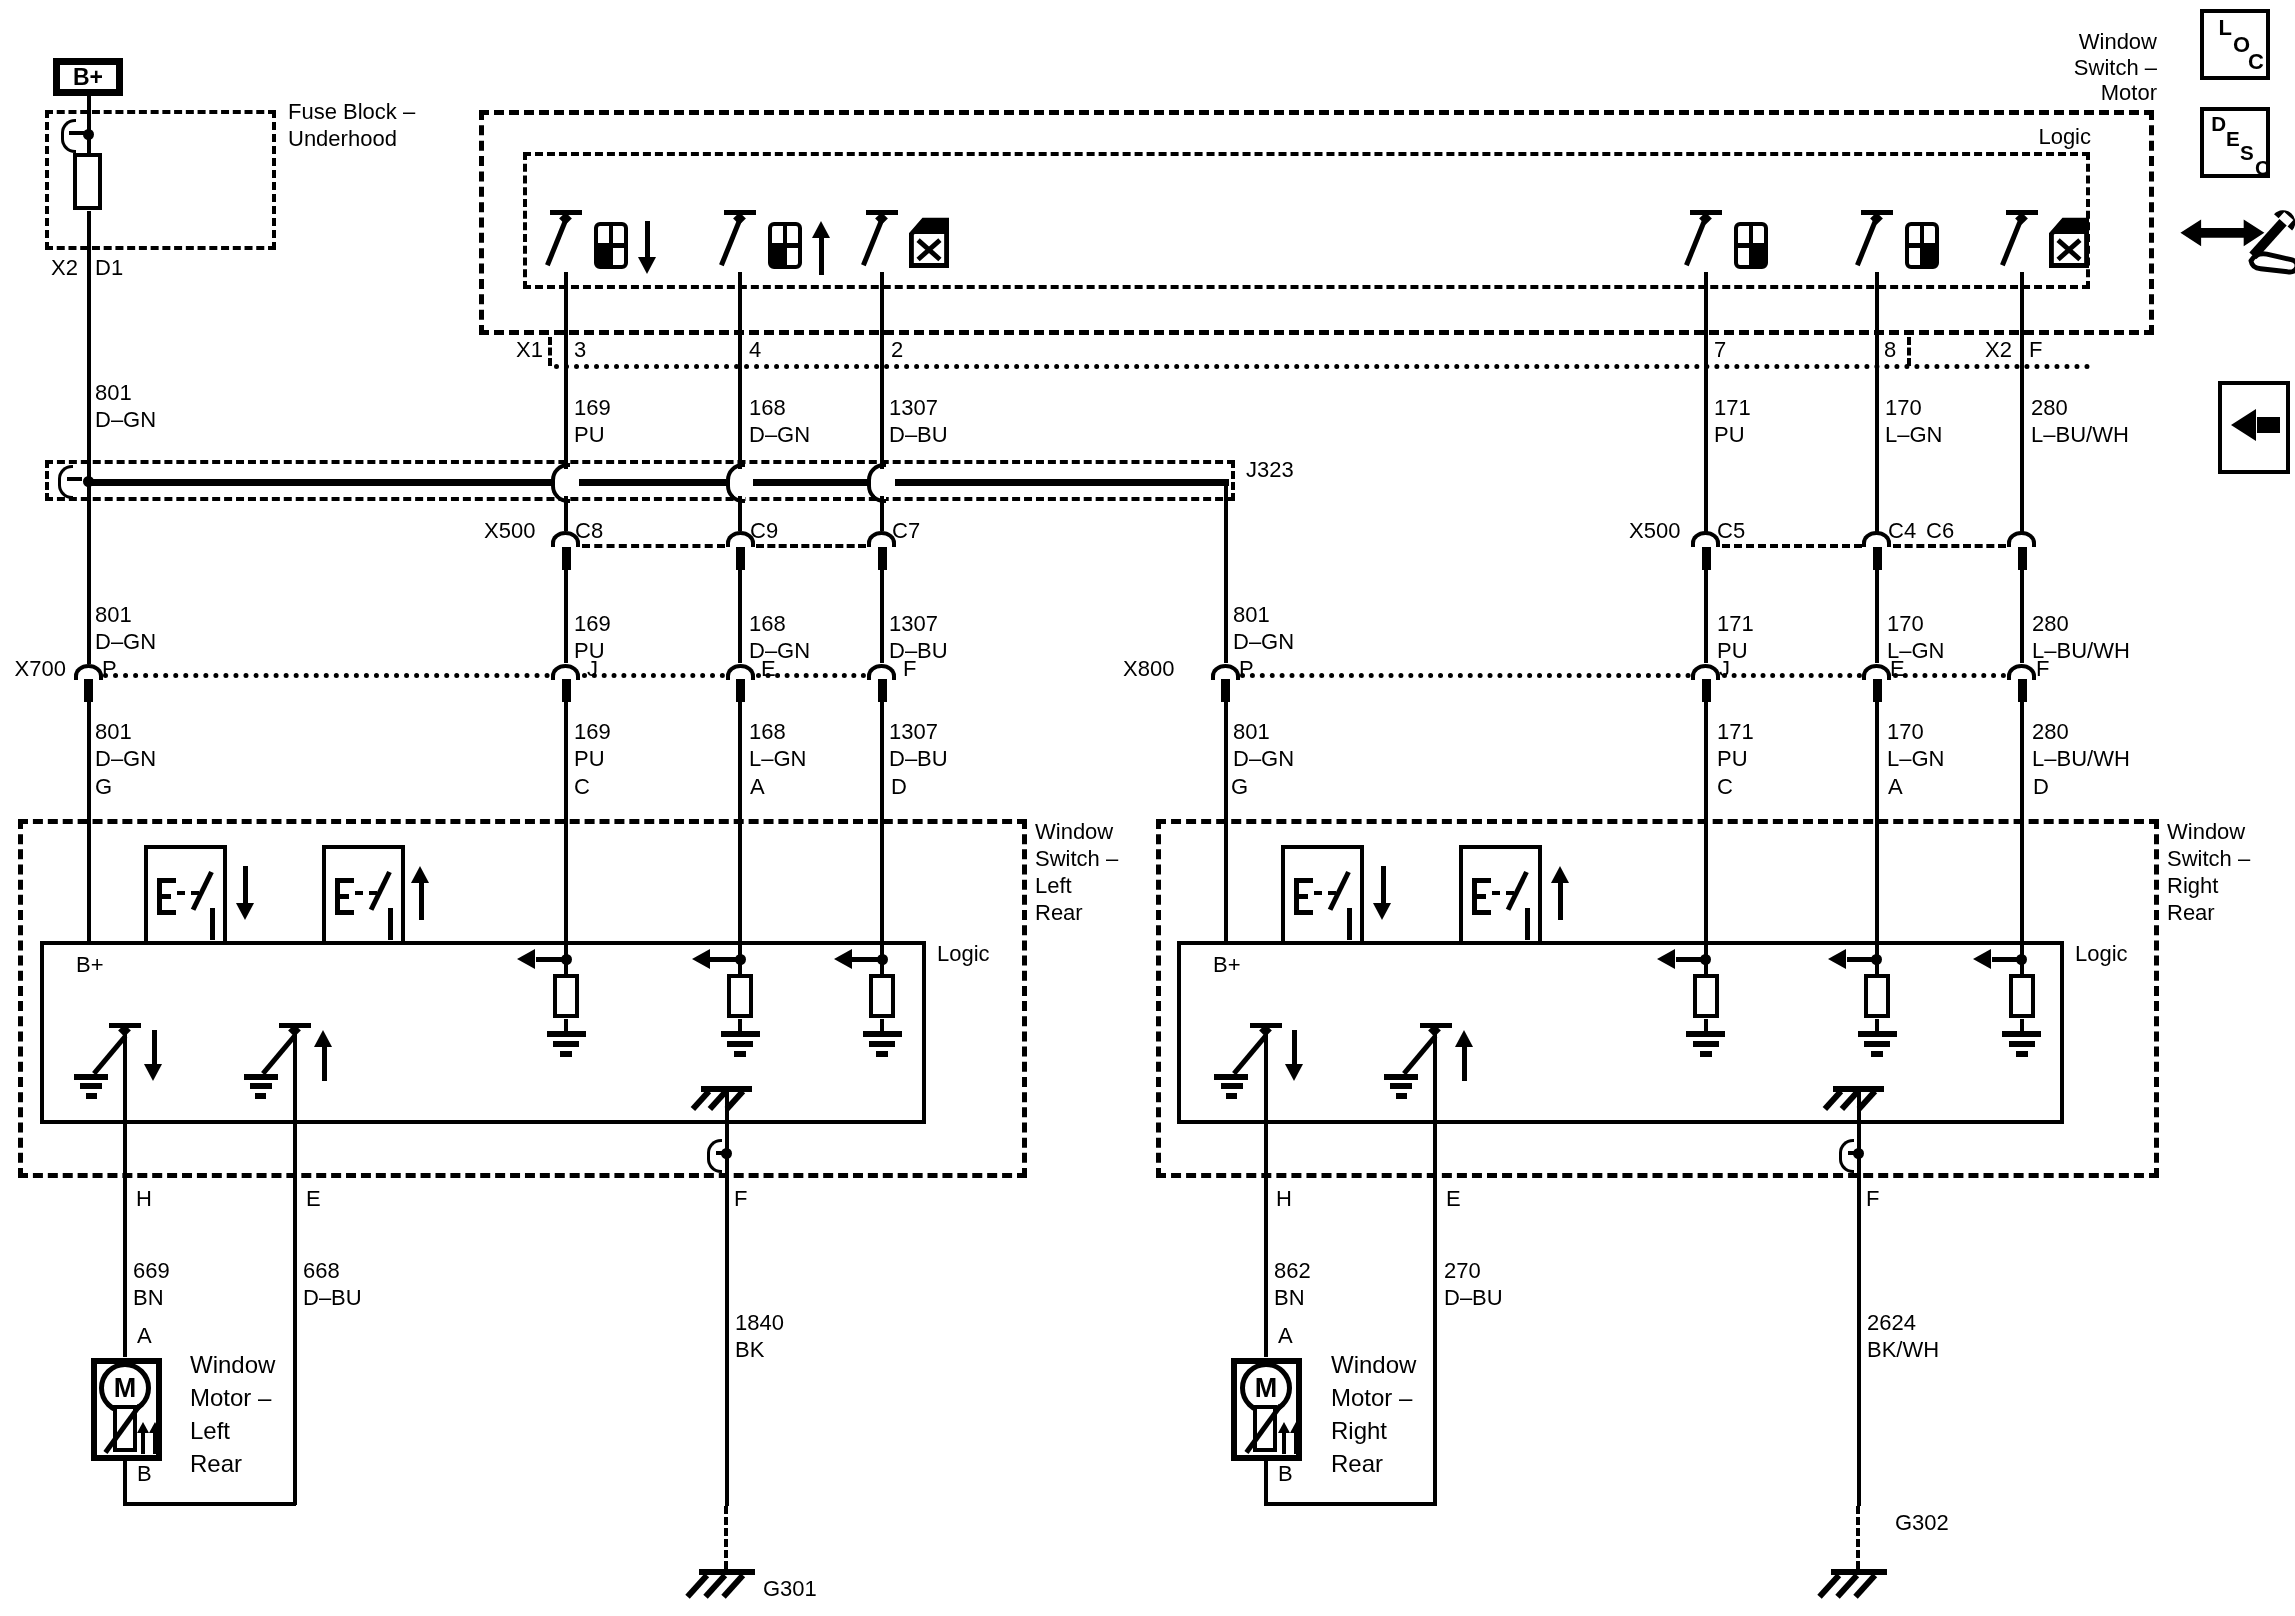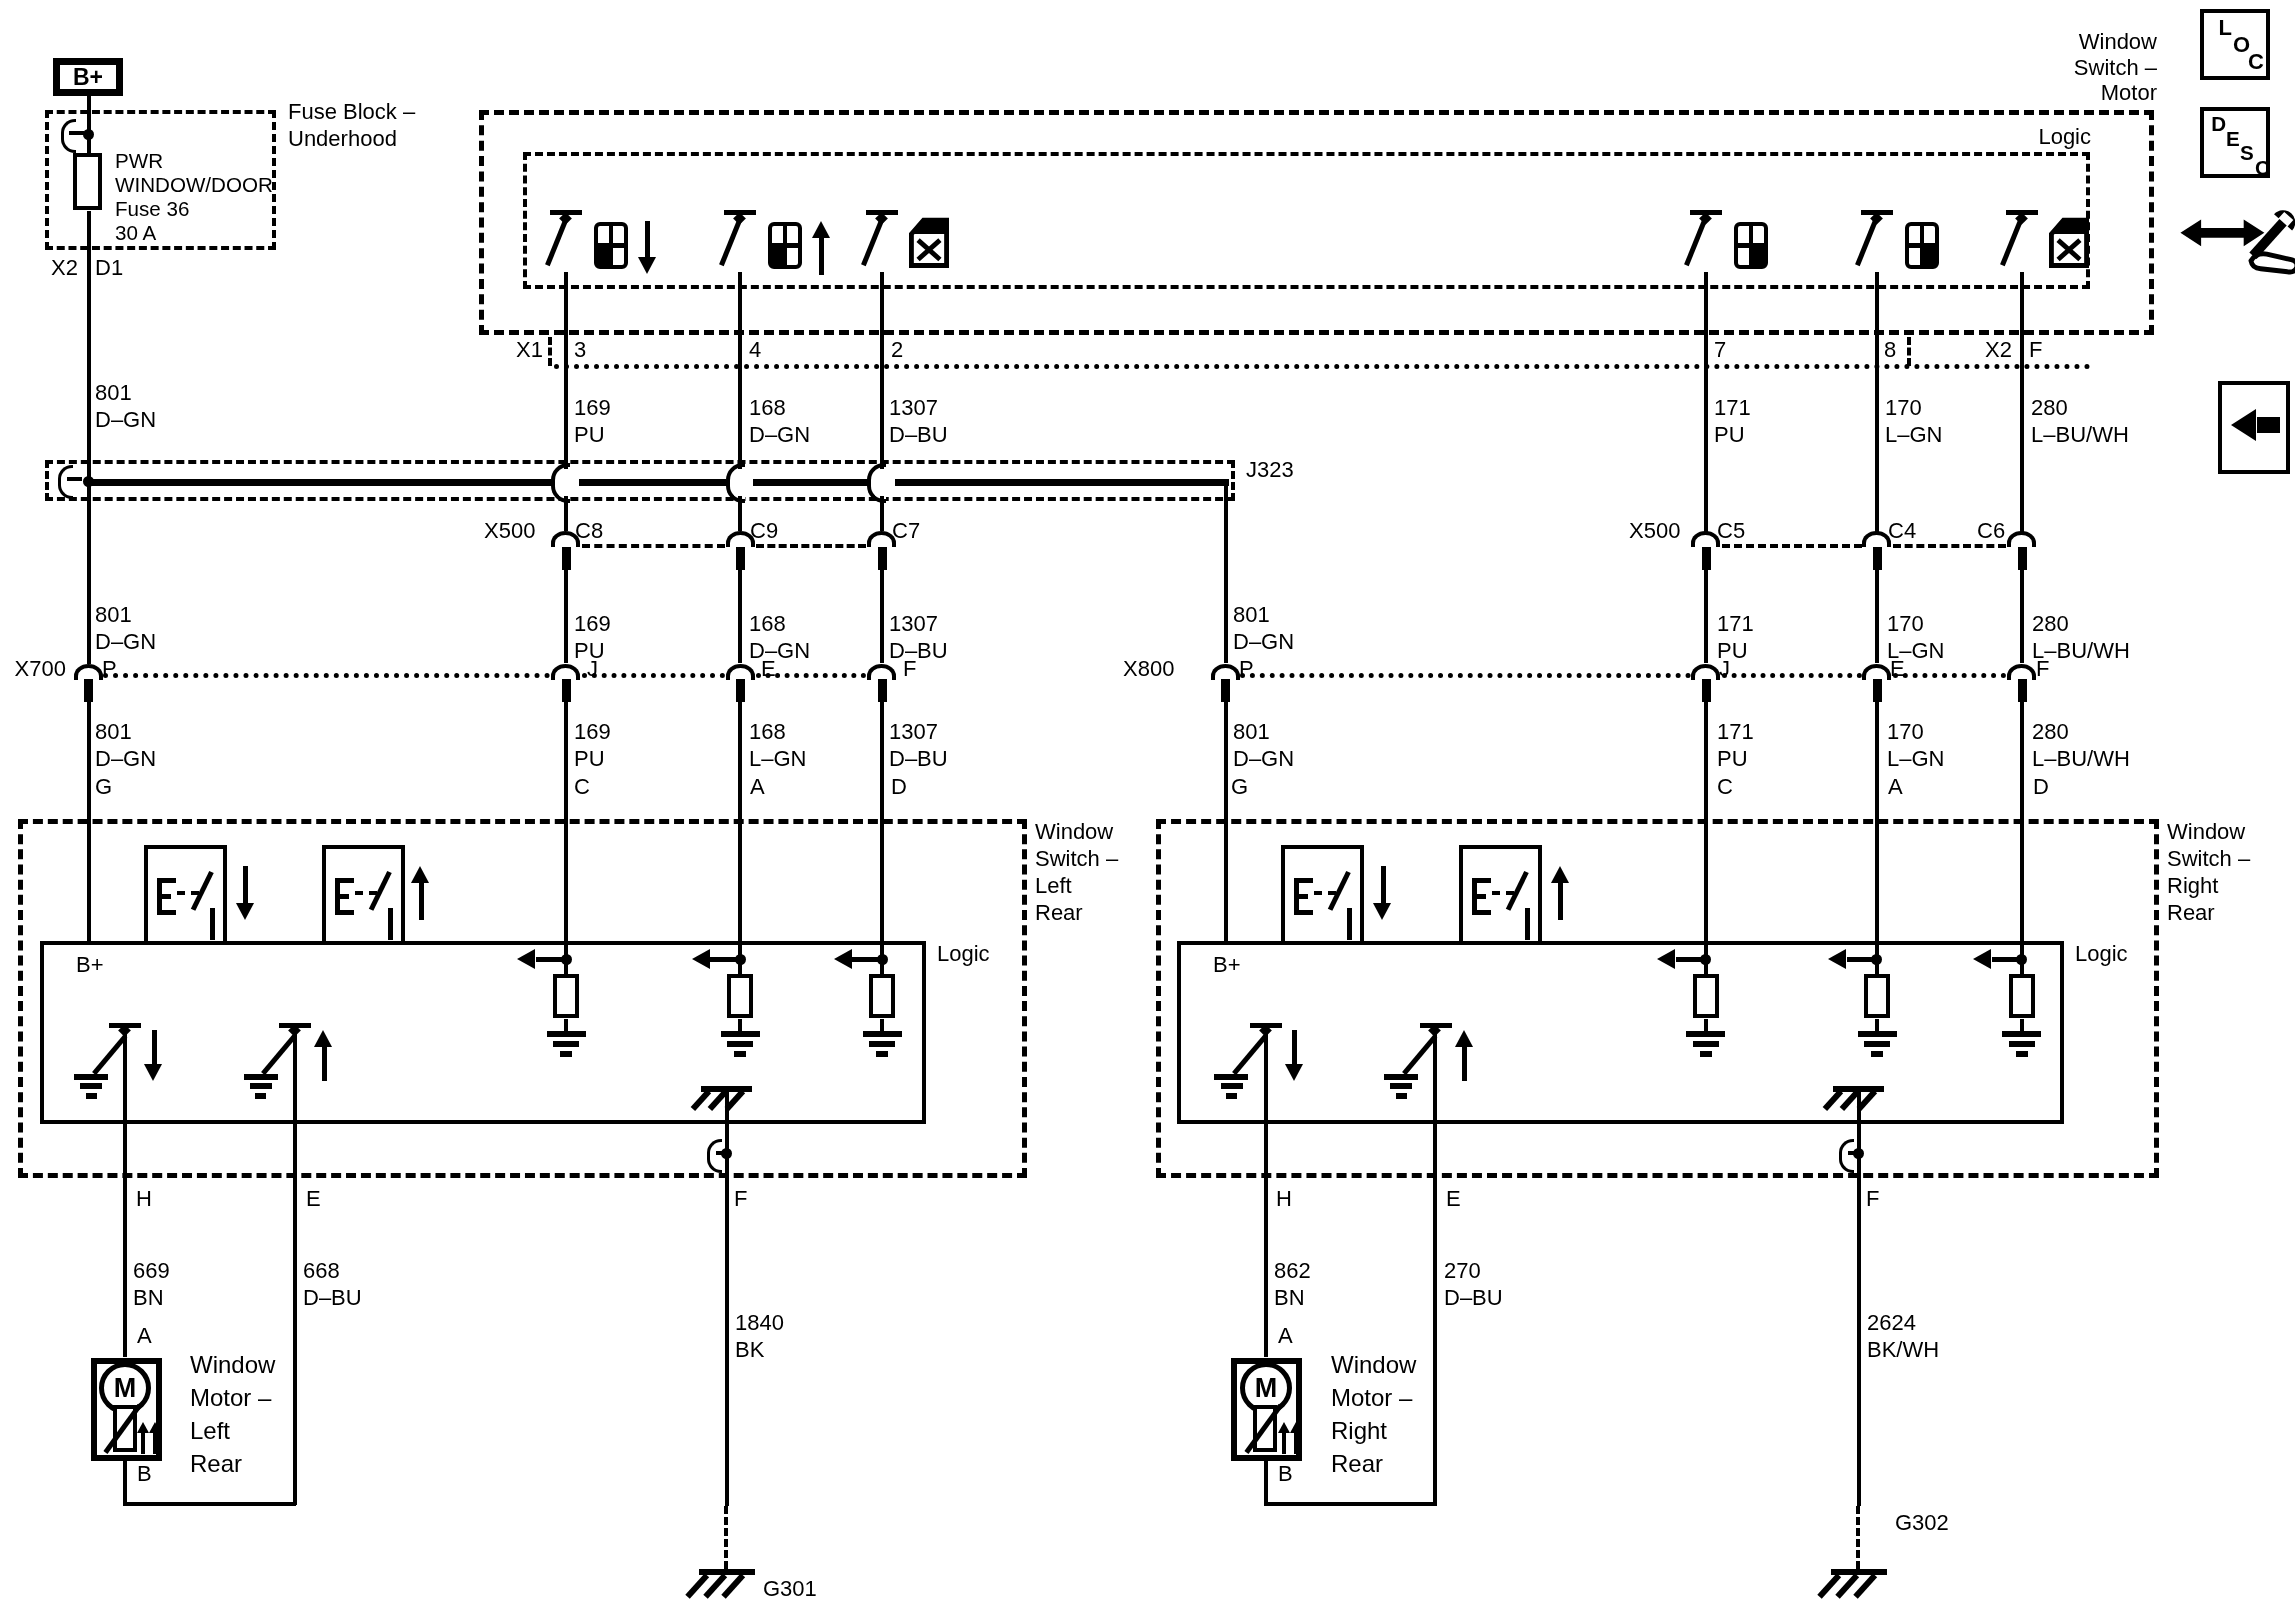--- a/index.html
+++ b/index.html
@@ -46,21 +46,20 @@
 
 <div id="cv">
 
   <div class="abs" style="left:53px;top:58px;width:56px;height:24px;border:7.3px solid #000;text-align:center;font-size:23px;font-weight:bold;line-height:24px"><span>B+</span></div>
   <div class="dbox2" style="left:45px;top:110px;width:223px;height:132px"></div>
   <div class="t" style="left:288px;top:98px"><span class="ln">Fuse Block –</span><span class="ln">Underhood</span></div>
   <div class="carc" style="left:61px;top:119px"></div>
   <div class="w" style="left:69px;top:131px;width:14.6px;height:4.2px"></div>
   <div class="dot" style="left:83px;top:129px"></div>
   <div class="fuse" style="left:73px;top:153px"></div>
-  <div class="t" style="left:115px;top:149px;font-size:20.6px;line-height:24px"><span class="ln">PWR</span><span class="ln">WINDOW/DOOR</span><span class="ln">Fuse 36</span><span class="ln">30 A</span></div>
   <div class="t" style="left:51px;top:254px">X2</div>
   <div class="t" style="left:95px;top:254px">D1</div>
 
   <div class="dbox" style="left:479px;top:110px;width:1665px;height:215px"></div>
   <div class="dbox2" style="left:523px;top:152px;width:1559px;height:129px"></div>
   <div class="t" style="left:1905px;top:29px;width:252px;text-align:right;line-height:25.5px"><span class="ln">Window</span><span class="ln">Switch –</span><span class="ln">Motor</span></div>
   <div class="t" style="left:1996px;top:123px;width:95px;text-align:right">Logic</div>
 
   <div class="w" style="left:550px;top:210px;width:32px;height:4.9px"></div>
     <div class="diam" style="left:561px;top:214px"></div>
@@ -149,21 +148,21 @@
   <div class="dot" style="left:83px;top:476px"></div>
   <div class="t" style="left:1246px;top:456px">J323</div>
 
   <div class="t" style="left:484px;top:517px">X500</div>
   <div class="t" style="left:575px;top:517px">C8</div>
   <div class="t" style="left:750px;top:517px">C9</div>
   <div class="t" style="left:892px;top:517px">C7</div>
   <div class="t" style="left:1629px;top:517px">X500</div>
   <div class="t" style="left:1717px;top:517px">C5</div>
   <div class="t" style="left:1888px;top:517px">C4</div>
-  <div class="t" style="left:1977px;top:517px">C6</div>
+  <div class="t" style="left:1926px;top:517px">C6</div>
   <div class="dashl" style="left:582px;top:544px;width:143px"></div>
   <div class="dashl" style="left:756px;top:544px;width:110px"></div>
   <div class="dashl" style="left:1722px;top:544px;width:140px"></div>
   <div class="dashl" style="left:1893px;top:544px;width:113px"></div>
   <div class="arc" style="left:551px;top:531px"></div>
     <div class="stub" style="left:562px;top:547px;height:23px"></div>
   <div class="arc" style="left:726px;top:531px"></div>
     <div class="stub" style="left:736px;top:547px;height:23px"></div>
   <div class="arc" style="left:867px;top:531px"></div>
     <div class="stub" style="left:878px;top:547px;height:23px"></div>

